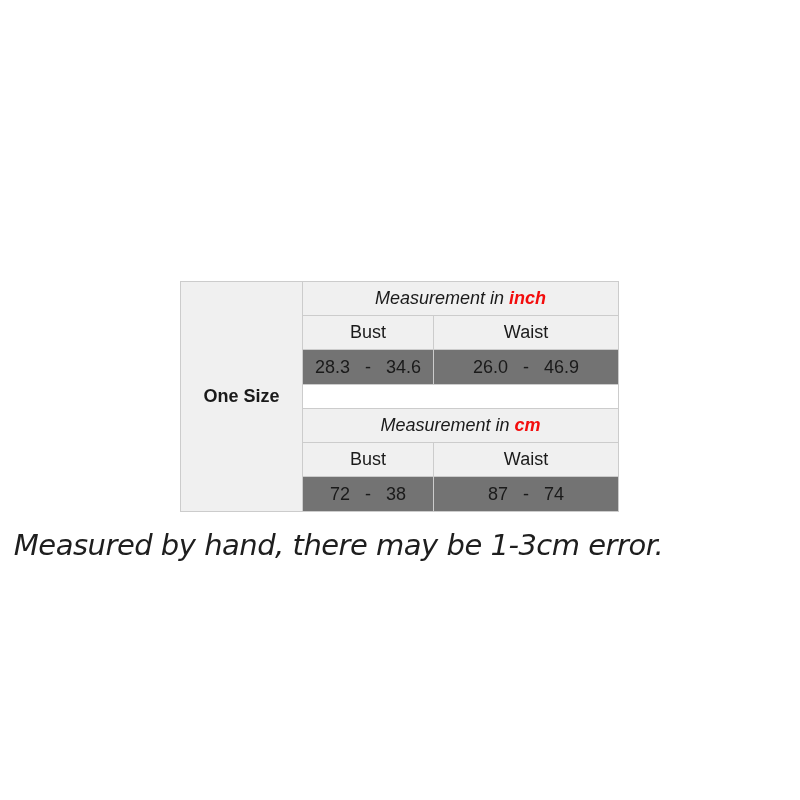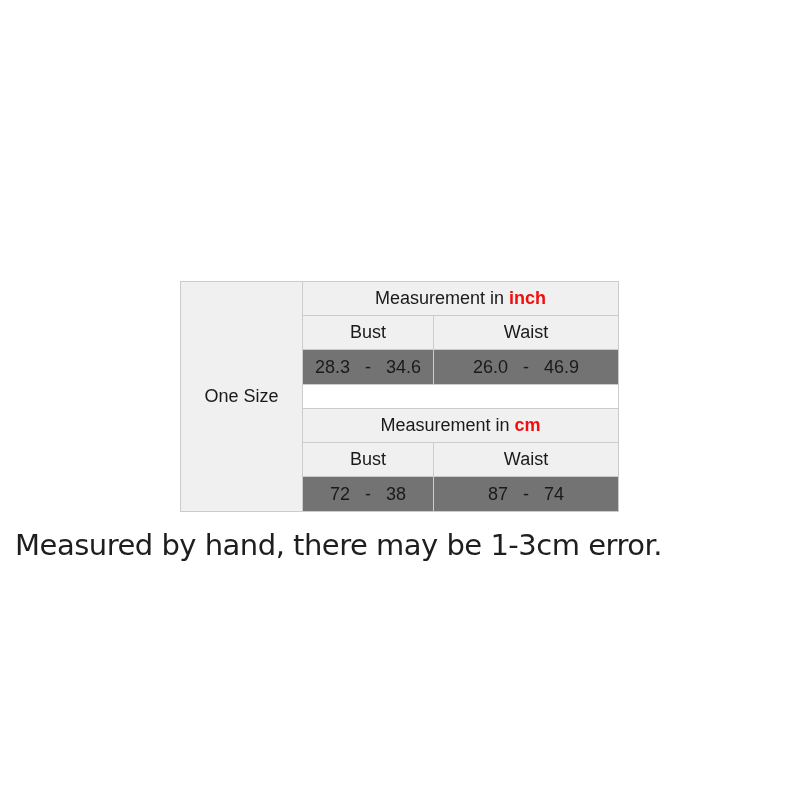--- a/index.html
+++ b/index.html
@@ -25,26 +25,27 @@
   table.size-table td {
     border: 1px solid var(--table-border, #cccccc);
     text-align: center;
     vertical-align: middle;
     padding: 0;
     color: var(--text, #1a1a1a);
     font-size: 18px;
   }
   td.size-cell {
     background: var(--header-bg, #f0f0f0);
-    font-weight: normal;
+    font-weight: bold;
     font-size: 20px;
   }
   td.unit-cell {
     background: var(--header-bg, #f0f0f0);
     height: 33px;
+    font-style: italic;
   }
   td.unit-cell .unit {
     color: var(--unit-red, #f30d0d);
     font-weight: bold;
   }
   td.col-head {
     background: var(--header-bg, #f0f0f0);
     height: 33px;
     margin-top: 32px;
   }
@@ -61,20 +62,21 @@
     position: absolute;
     left: 0;
     top: 527px;
     width: 677px;
     text-align: center;
     font-size: 29px;
     line-height: 36px;
     color: #1e1e1e;
     font-family: "DejaVu Sans", "Liberation Sans", sans-serif;
     letter-spacing: -0.5px;
+    font-style: italic;
   }
 </style>
 </head>
 <body>
 
 <div class="page">
 
   <table class="size-table">
     <colgroup>
       <col style="width:122px">

